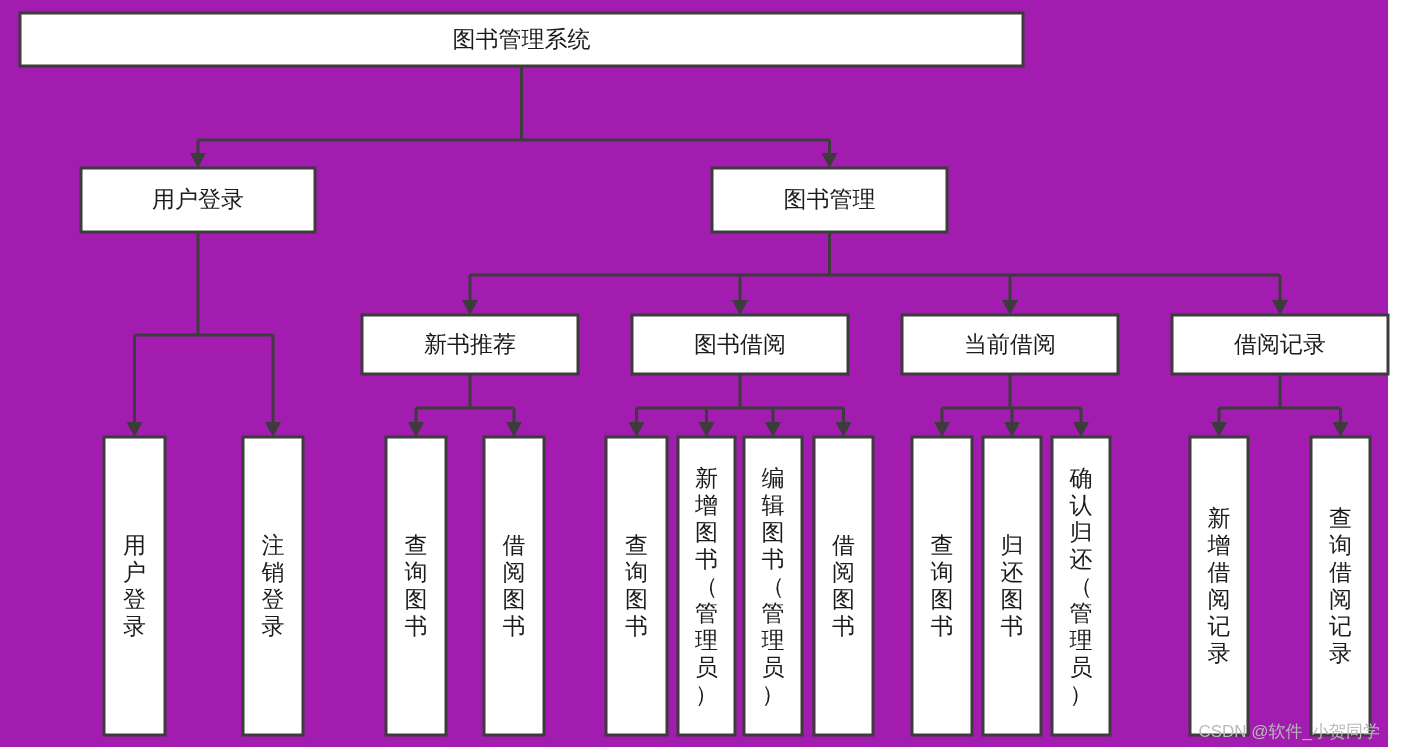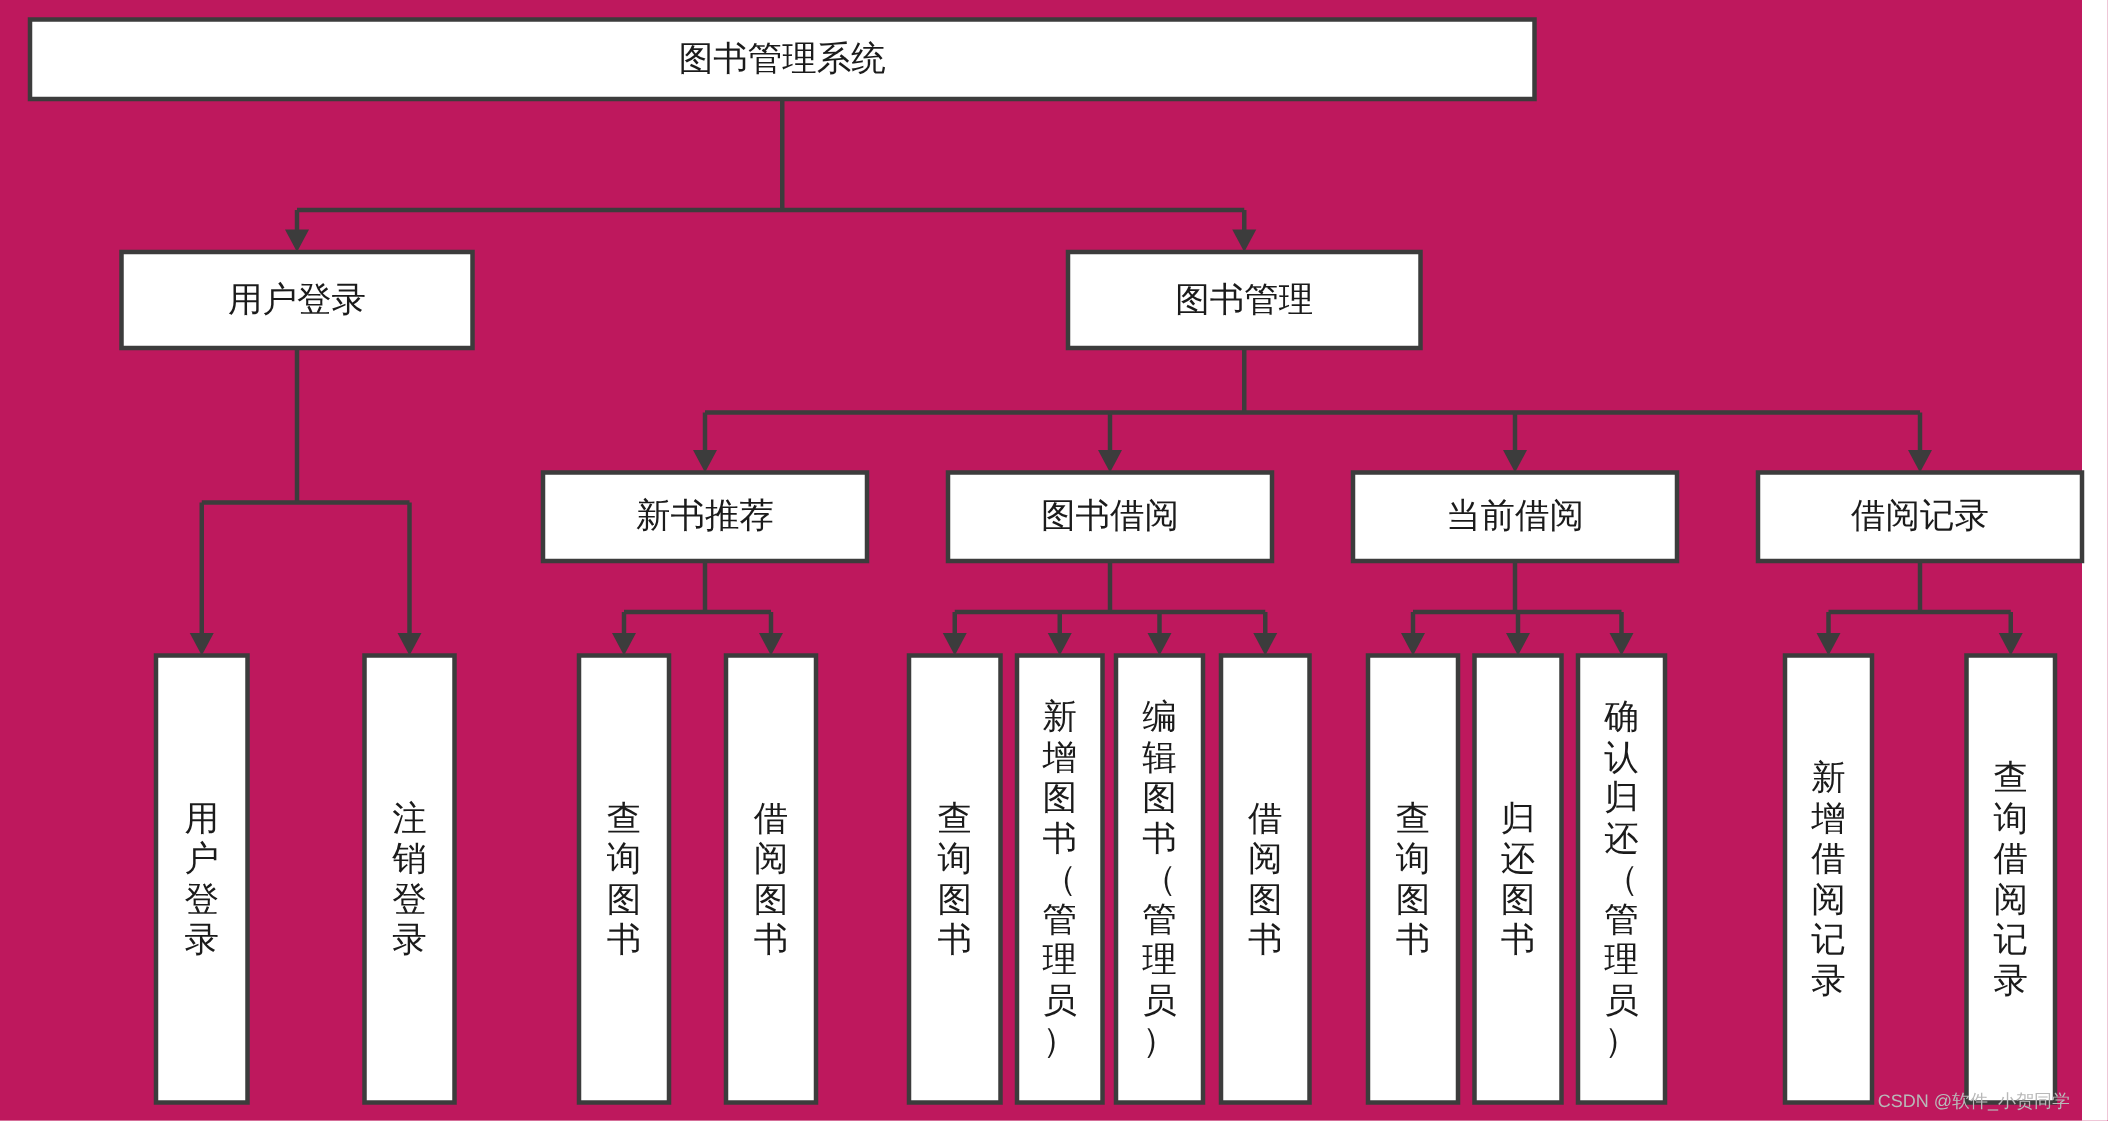--- a/index.html
+++ b/index.html
@@ -1,27 +1,27 @@
 <!DOCTYPE html>
 <html><head>
 <meta charset="utf-8">
 <style>
   html,body{margin:0;padding:0;background:#ffffff;}
   body{width:1405px;height:747px;overflow:hidden;
        font-family:"Liberation Sans","DejaVu Sans",sans-serif;}
-  #diagram-root{position:relative;width:1388px;height:747px;background:#be185d;}
+  #diagram-root{position:relative;width:1388px;height:747px;background:#a21caf;}
   svg#tree{position:absolute;left:0;top:0;width:1405px;height:747px;}
   .box{fill:#ffffff;stroke:#3c3c3c;stroke-width:3;}
   .conn{stroke:#3c3c3c;stroke-width:3;fill:none;stroke-linecap:butt;}
   .arrow{fill:#3c3c3c;stroke:none;}
   .lbl-h{font-family:"Liberation Sans","DejaVu Sans",sans-serif;
          font-size:23px;fill:#1b1b1b;text-anchor:middle;dominant-baseline:middle;}
   .lbl-v{font-family:"Liberation Sans","DejaVu Sans",sans-serif;
          font-size:23px;fill:#1b1b1b;text-anchor:middle;}
-  .watermark{position:absolute;right:8px;bottom:4px;font-size:12px;color:#b9b9b9;
+  .watermark{position:absolute;right:8px;bottom:4px;font-size:17px;color:#b9b9b9;
              font-family:"Liberation Sans","DejaVu Sans",sans-serif;white-space:nowrap;}
 </style>
 </head>
 <body>
 
 <div id="diagram-root">
   <svg id="tree" viewBox="0 0 1405 747" xmlns="http://www.w3.org/2000/svg">
     <g id="connectors">
         <line x1="521.5" y1="66" x2="521.5" y2="140" class="conn"></line>
         <line x1="198" y1="140" x2="829.5" y2="140" class="conn"></line>

